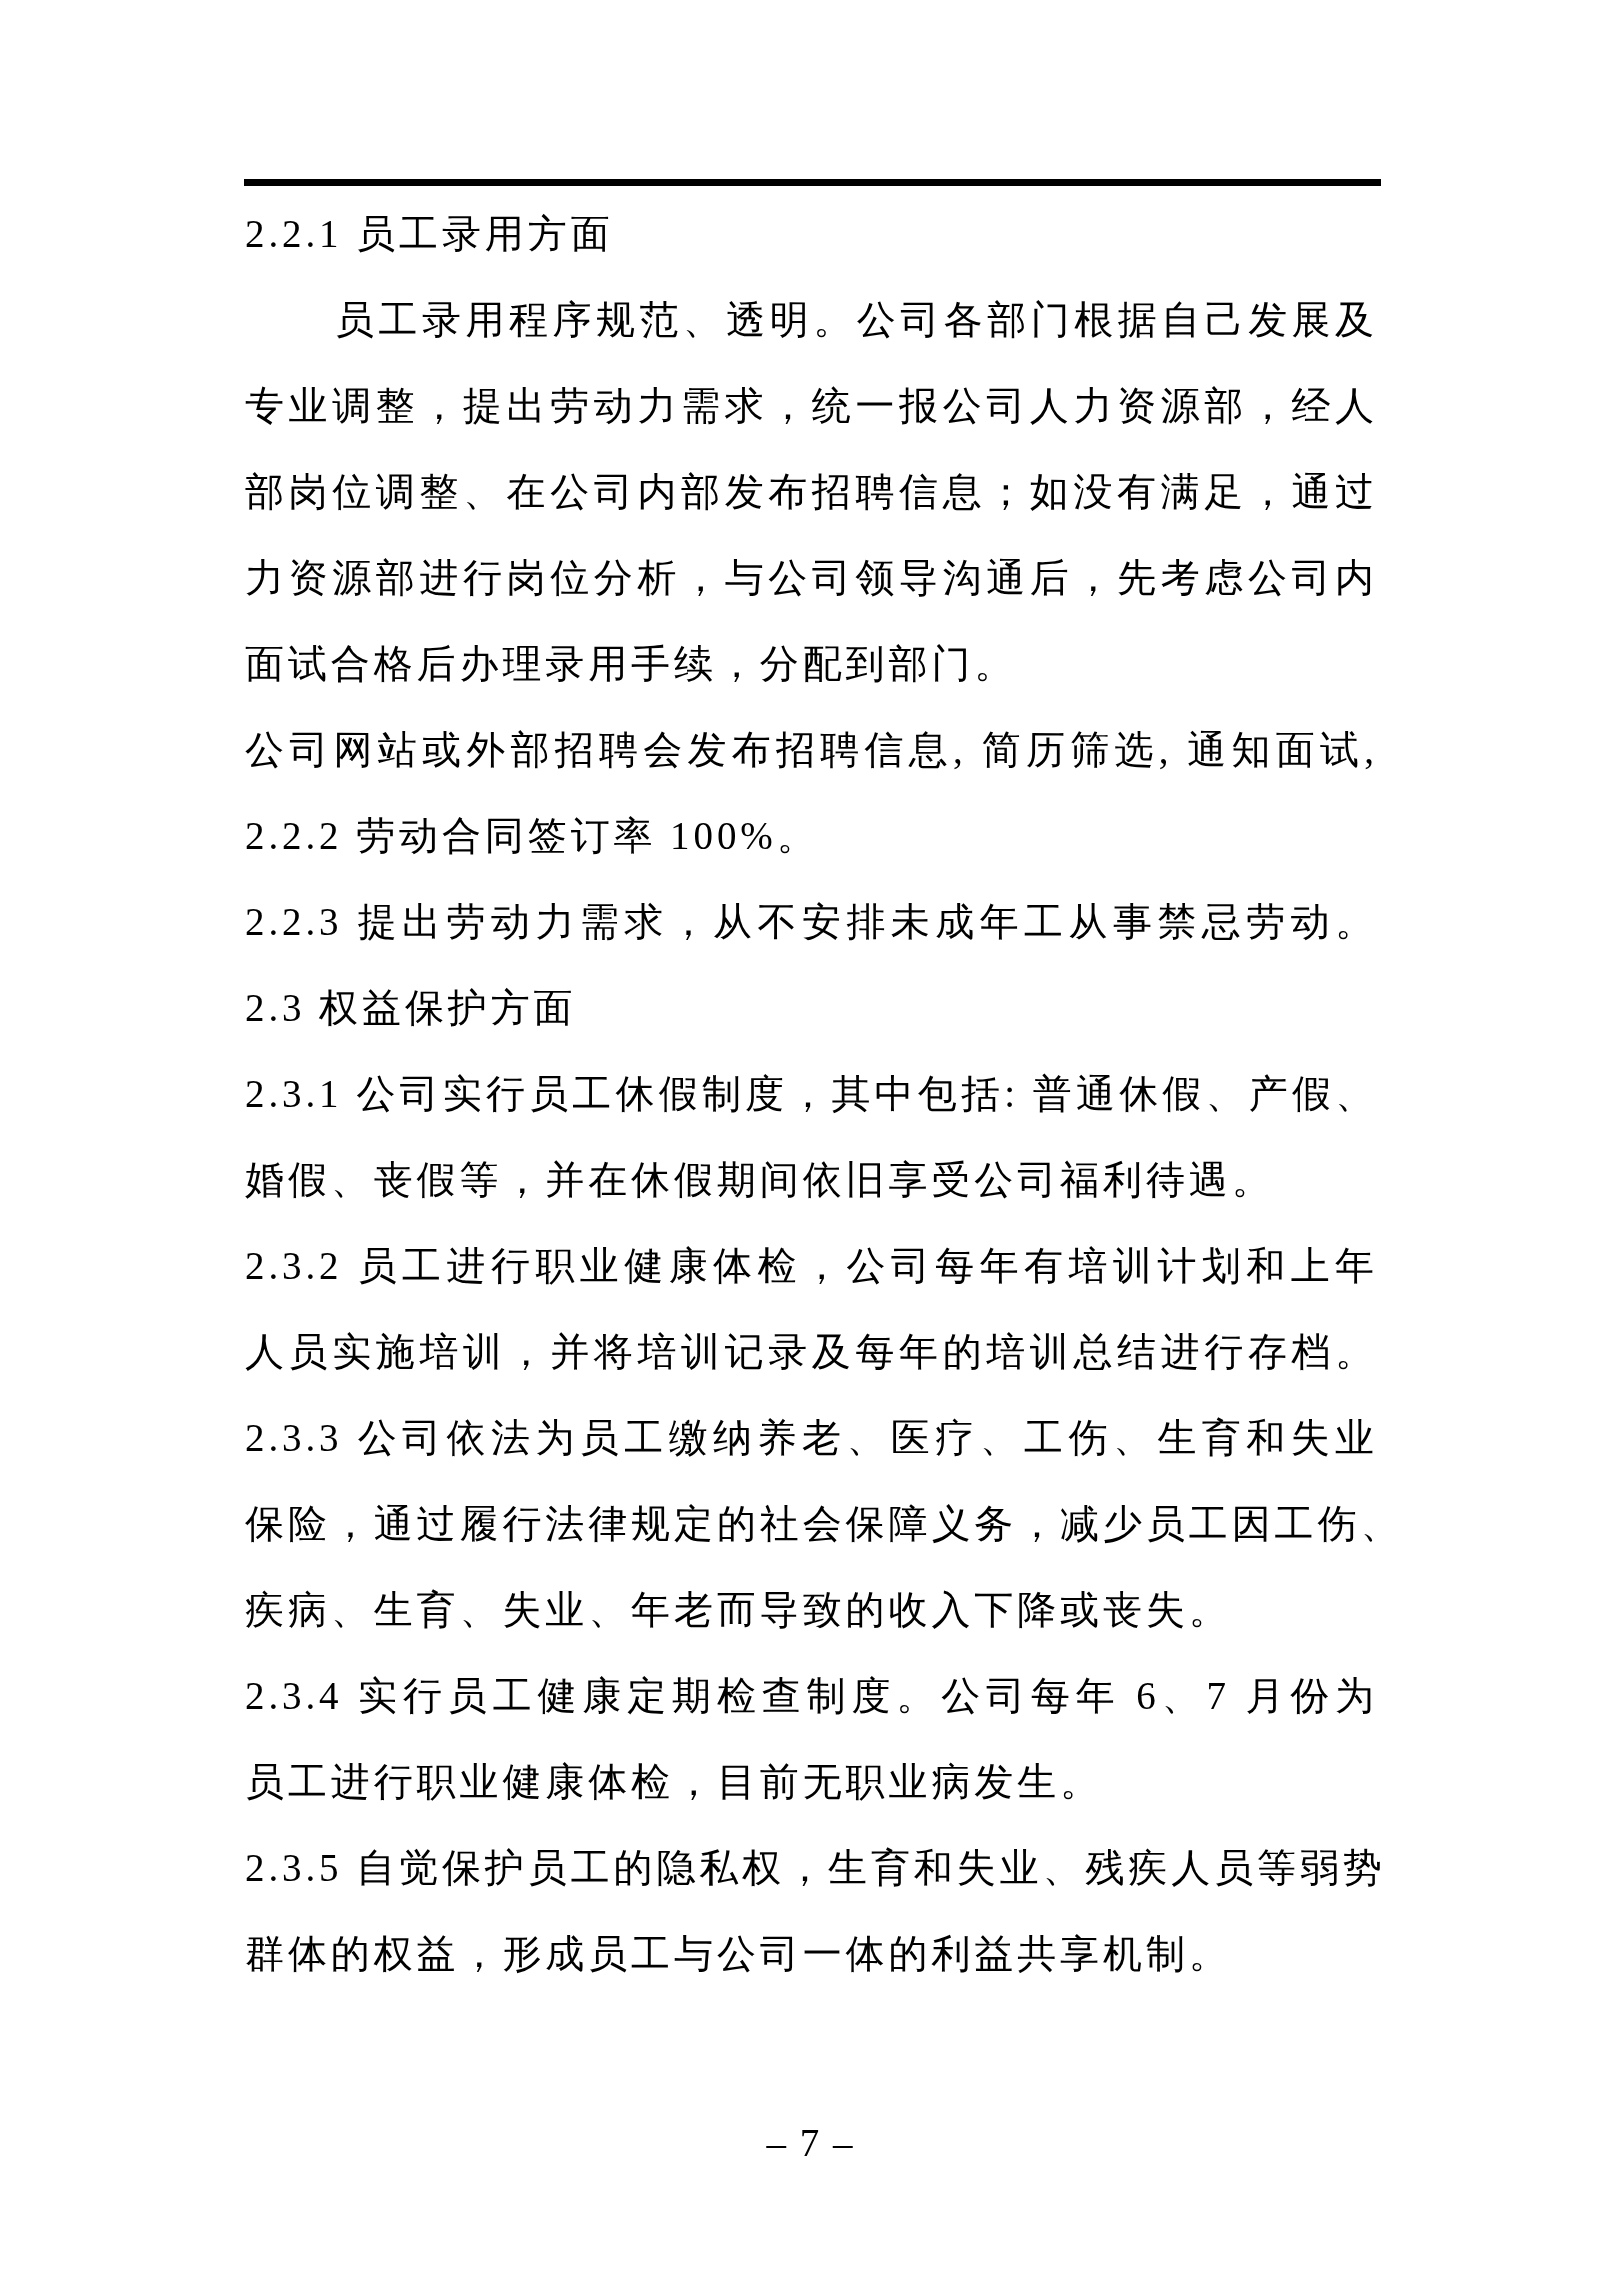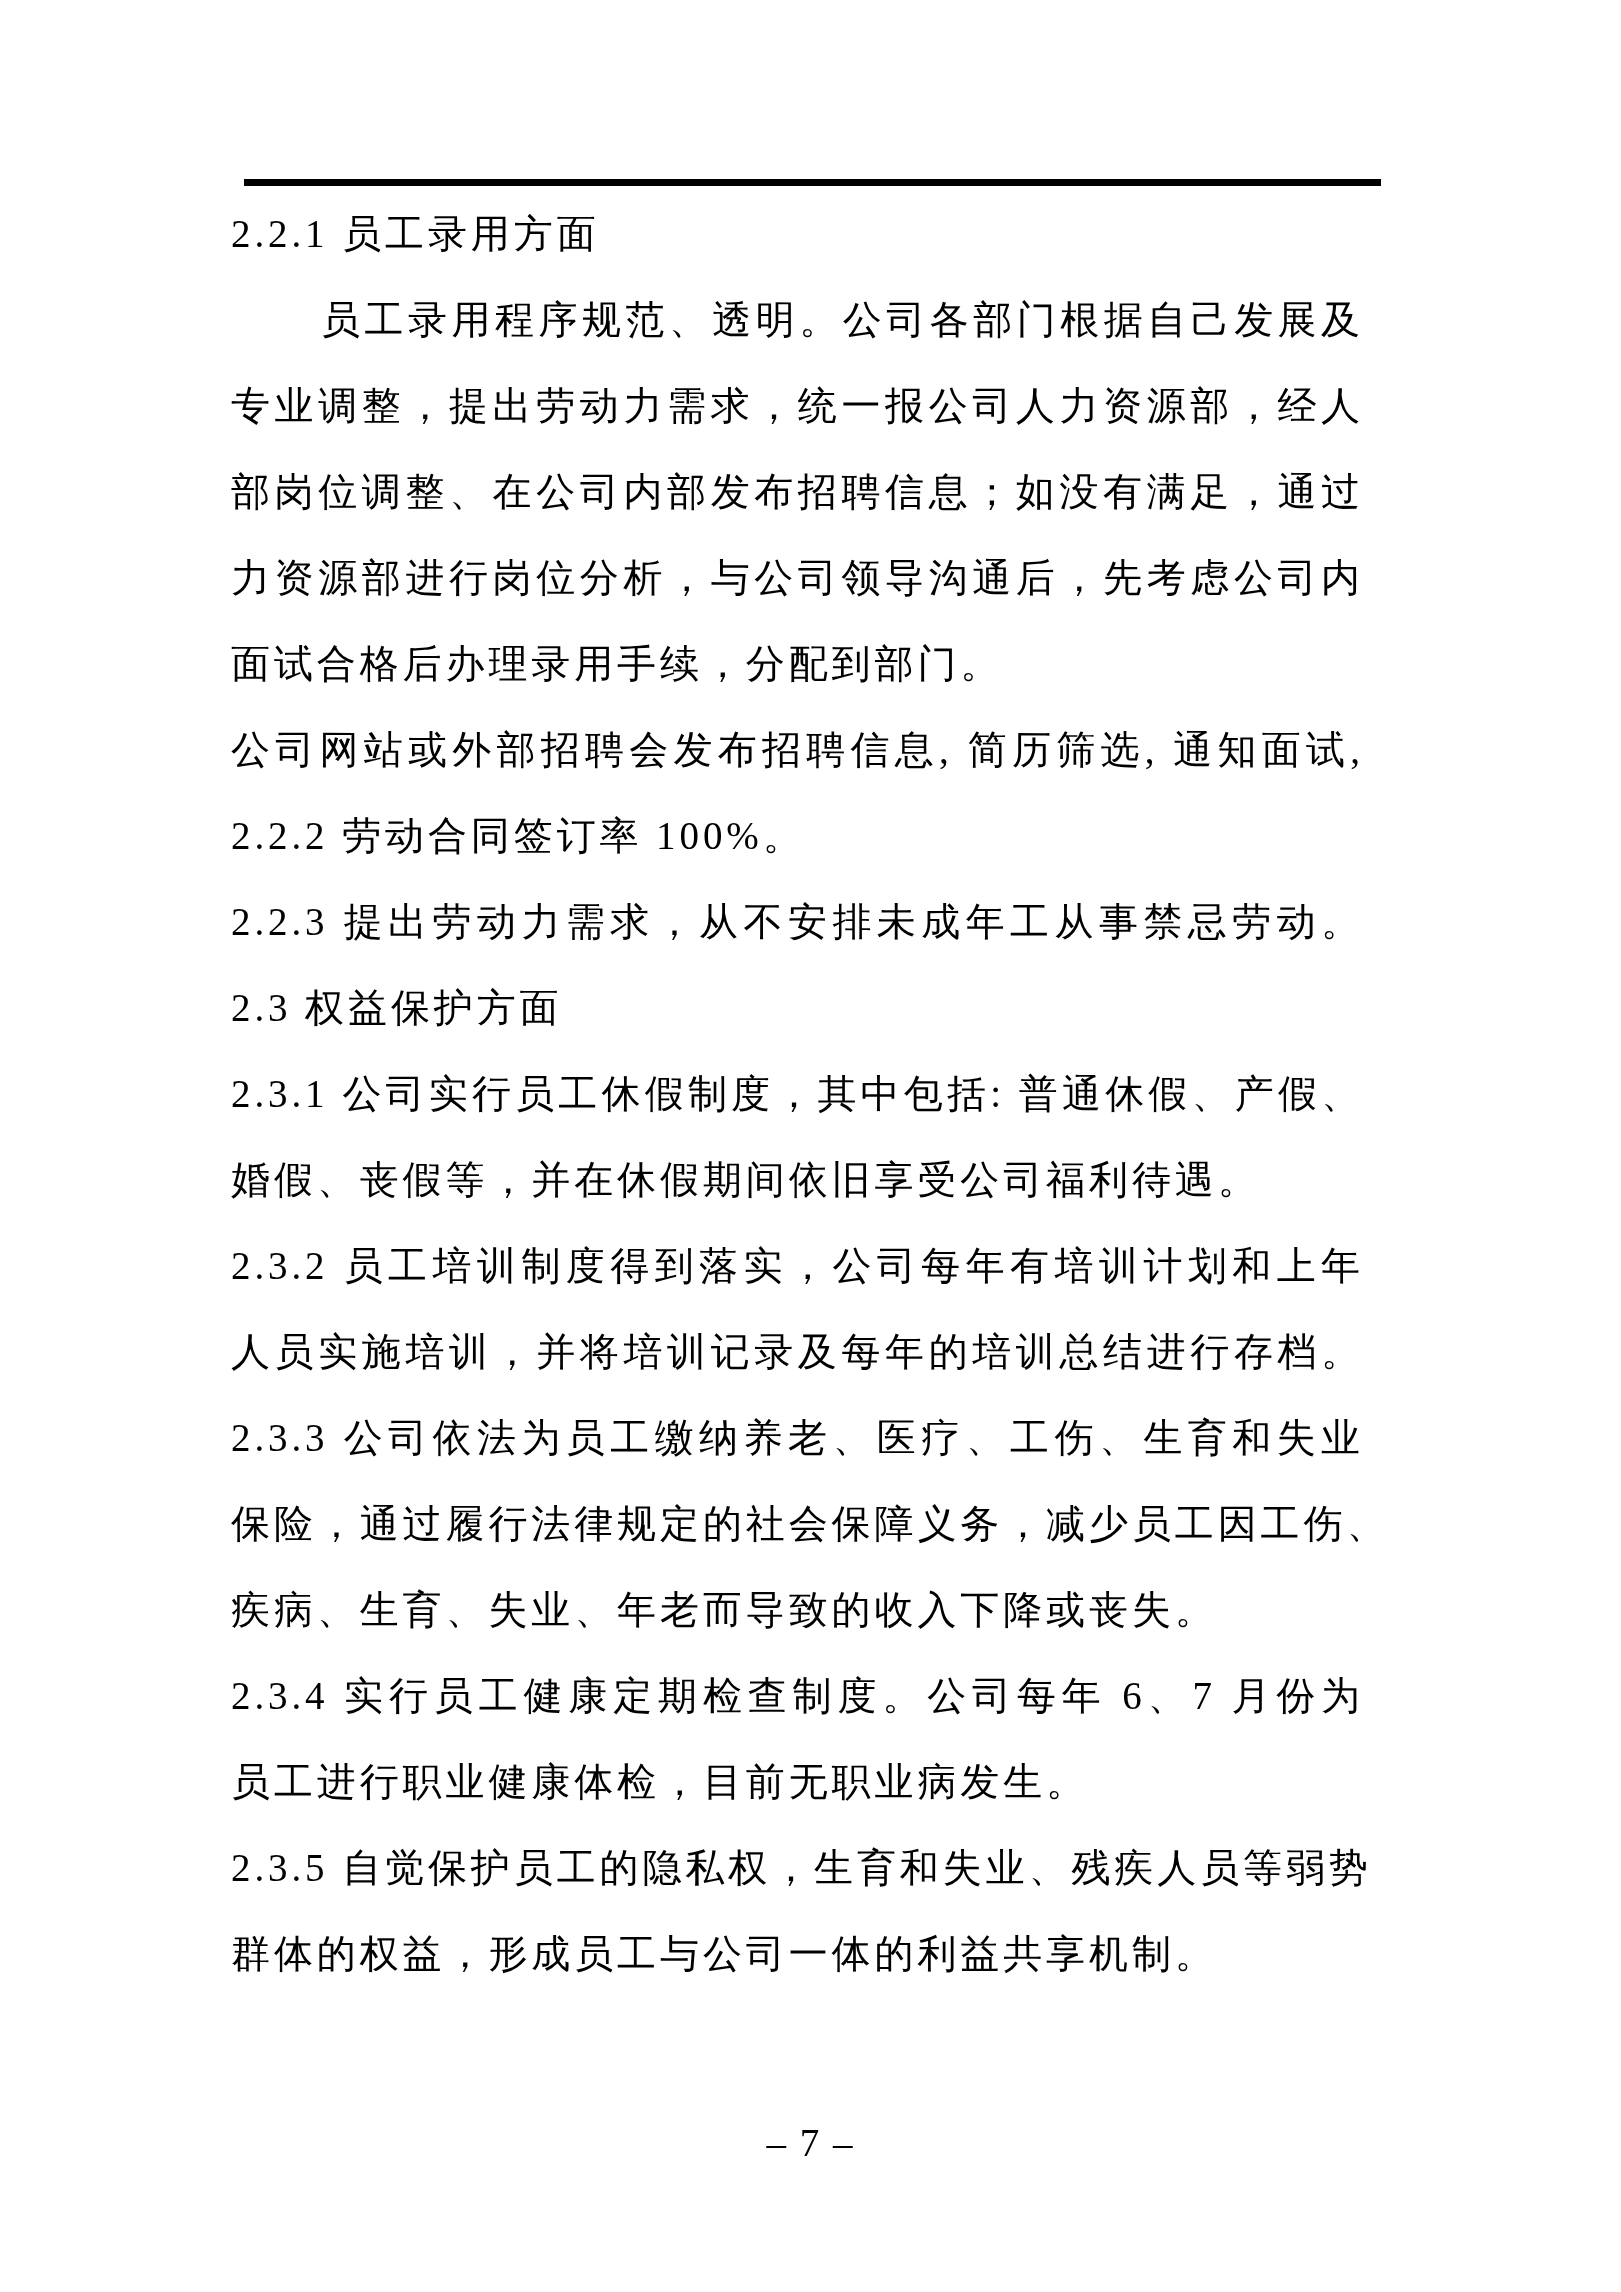--- a/index.html
+++ b/index.html
@@ -15,21 +15,21 @@
   .header-rule {
     position: absolute;
     left: 244px;
     top: 179px;
     width: 1137px;
     height: 6.9px;
     background: #000000;
   }
   .content {
     position: absolute;
-    left: 231px;
+    left: 245px;
     top: 191px;
     width: 1133px;
   }
   .line {
     font-size: 39px;
     height: 86px;
     line-height: 86px;
     letter-spacing: 3.9px;
     white-space: nowrap;
     text-align: justify;
@@ -67,21 +67,21 @@
       <div class="line">专业调整，提出劳动力需求，统一报公司人力资源部，经人</div>
       <div class="line">部岗位调整、在公司内部发布招聘信息；如没有满足，通过</div>
       <div class="line">力资源部进行岗位分析，与公司领导沟通后，先考虑公司内</div>
       <div class="line noj">面试合格后办理录用手续，分配到部门。</div>
       <div class="line">公司网站或外部招聘会发布招聘信息, 简历筛选, 通知面试,</div>
       <div class="line noj">2.2.2 劳动合同签订率 100%。</div>
       <div class="line">2.2.3 提出劳动力需求，从不安排未成年工从事禁忌劳动。</div>
       <div class="line noj">2.3 权益保护方面</div>
       <div class="line">2.3.1 公司实行员工休假制度，其中包括: 普通休假、产假、</div>
       <div class="line noj">婚假、丧假等，并在休假期间依旧享受公司福利待遇。</div>
-      <div class="line">2.3.2 员工培训制度得到落实，公司每年有培训计划和上年</div>
+      <div class="line">2.3.2 员工进行职业健康体检，公司每年有培训计划和上年</div>
       <div class="line">人员实施培训，并将培训记录及每年的培训总结进行存档。</div>
       <div class="line">2.3.3 公司依法为员工缴纳养老、医疗、工伤、生育和失业</div>
       <div class="line">保险，通过履行法律规定的社会保障义务，减少员工因工伤、</div>
       <div class="line noj">疾病、生育、失业、年老而导致的收入下降或丧失。</div>
       <div class="line">2.3.4 实行员工健康定期检查制度。公司每年 6、7 月份为</div>
       <div class="line noj">员工进行职业健康体检，目前无职业病发生。</div>
       <div class="line">2.3.5 自觉保护员工的隐私权，生育和失业、残疾人员等弱势</div>
       <div class="line noj">群体的权益，形成员工与公司一体的利益共享机制。</div>
     </div>
   <div class="footer">– 7 –</div>

